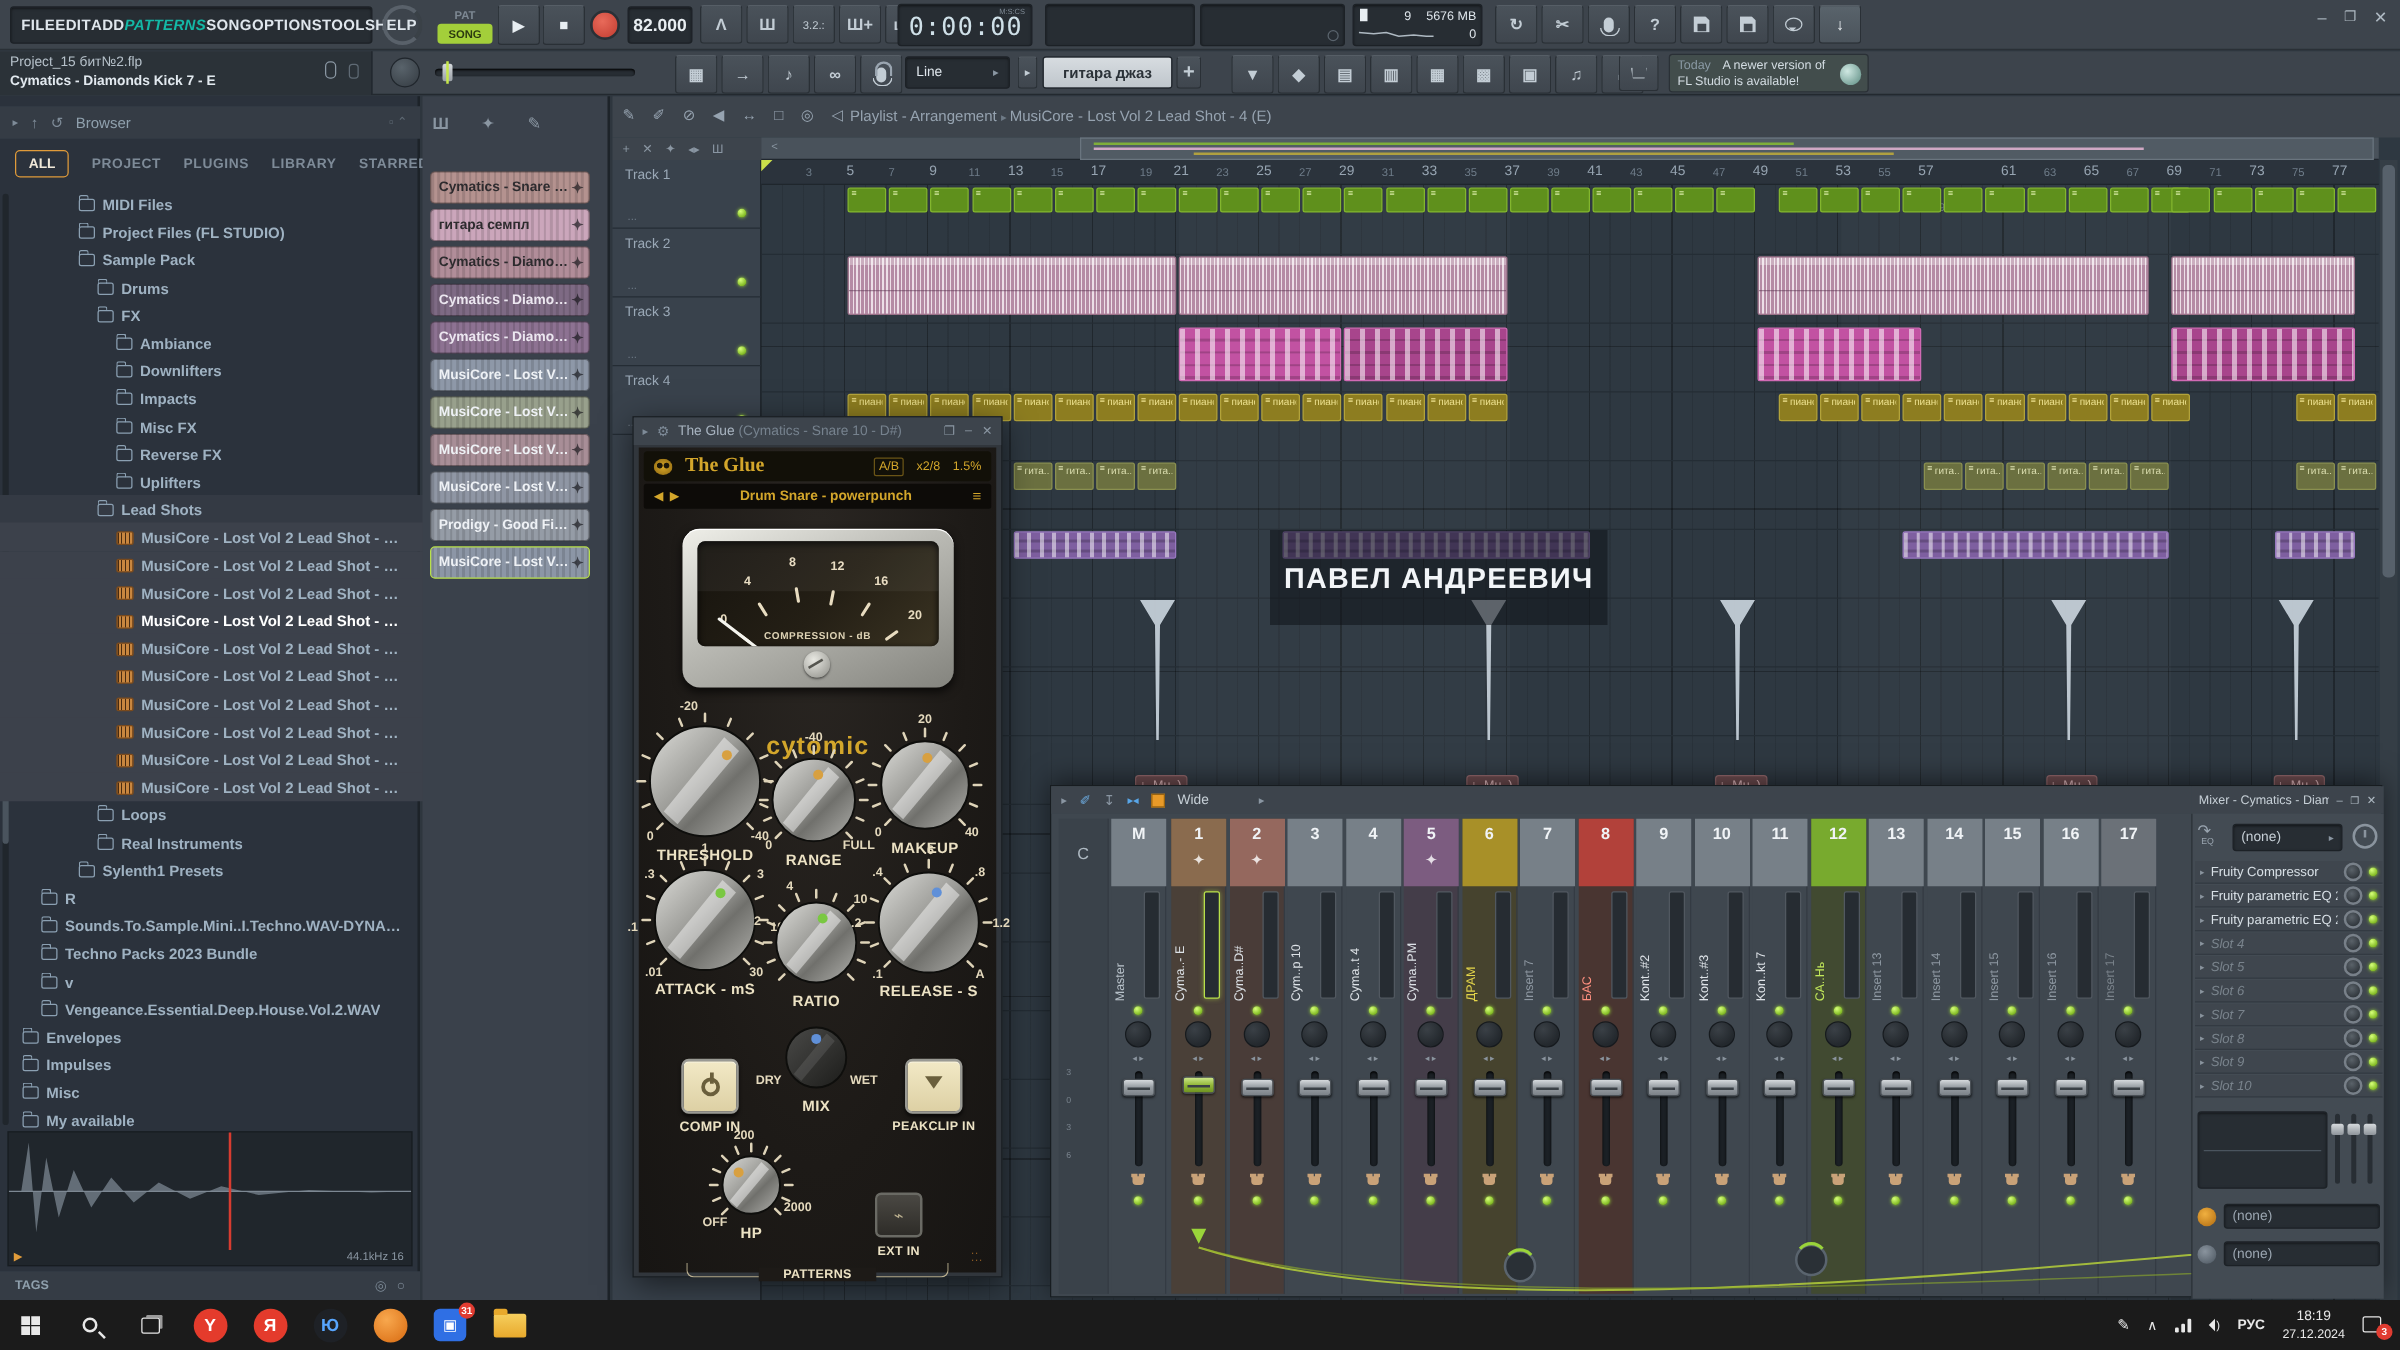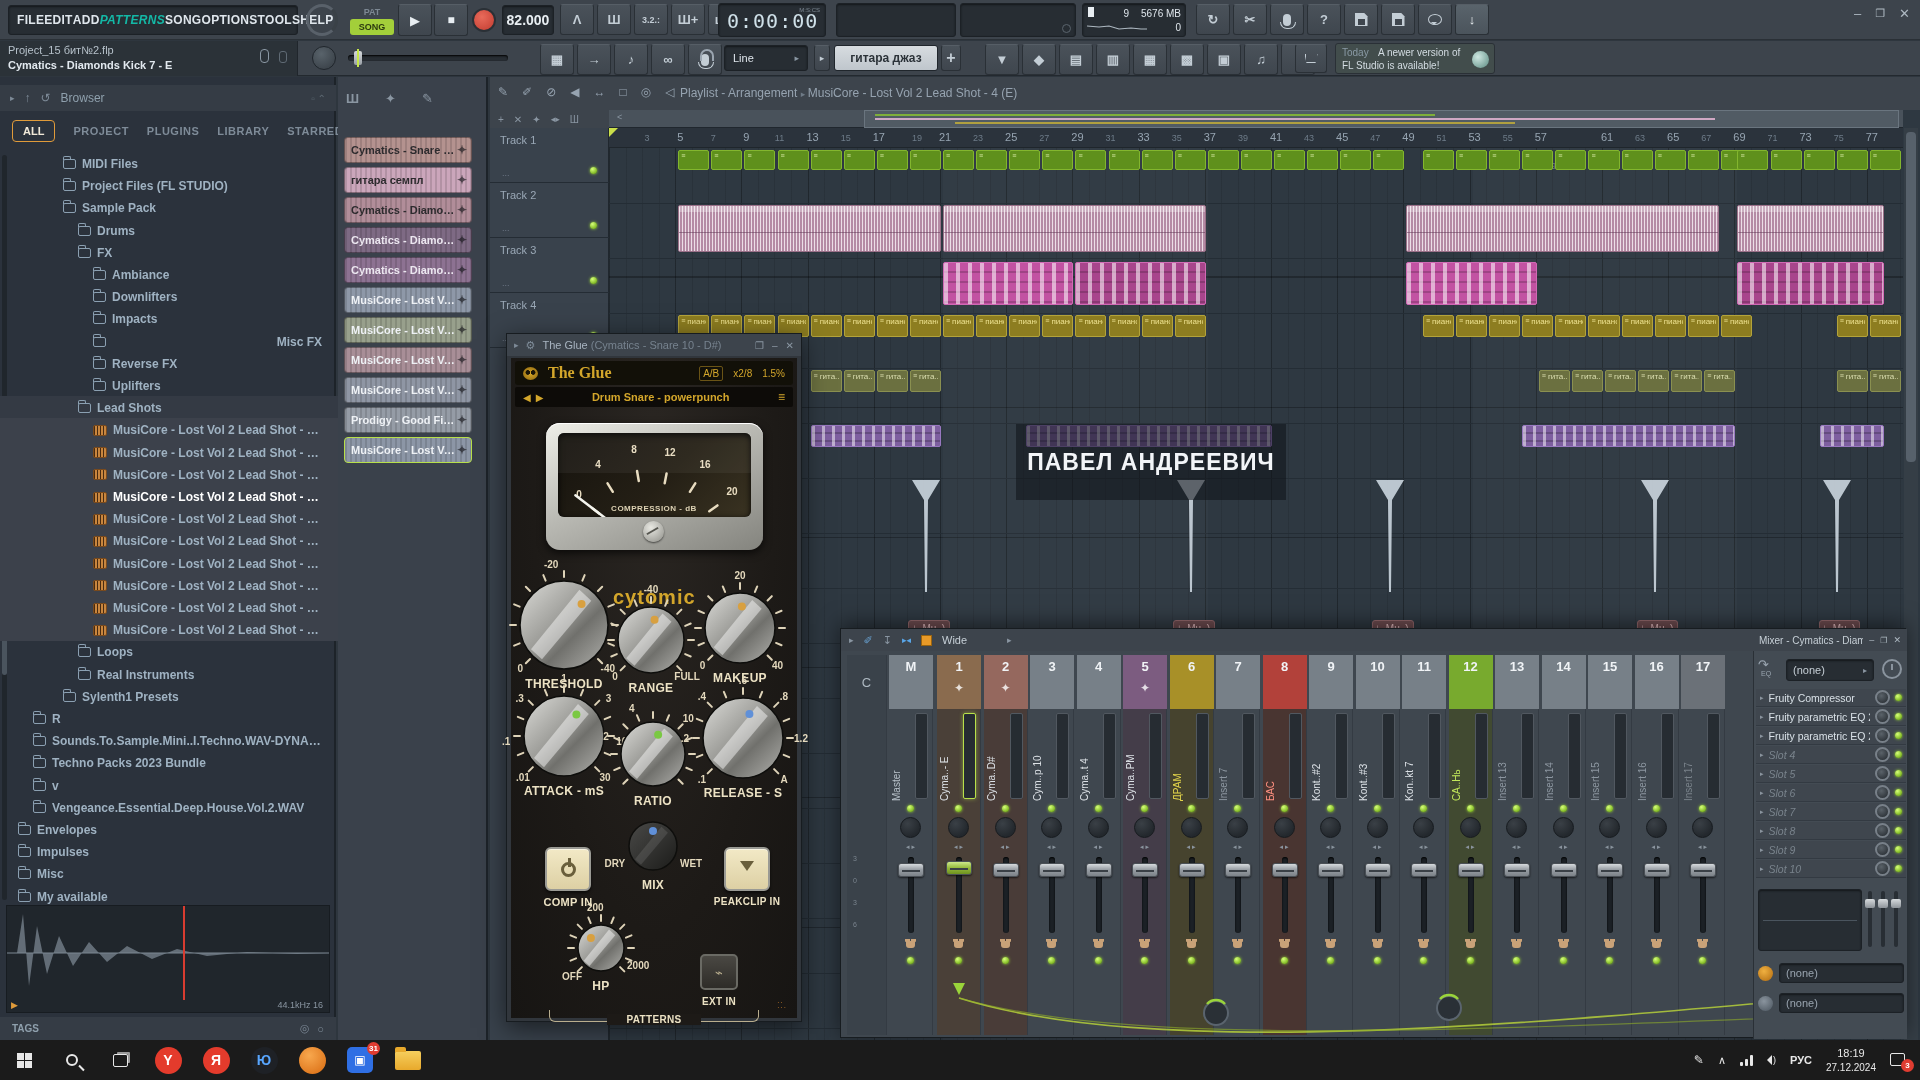--- a/index.html
+++ b/index.html
@@ -84,21 +84,21 @@
     <div class="a" style="left:472px;top:8px;width:24px;height:24px;border-radius:50%;background:radial-gradient(circle at 40% 35%,#e86a5a,#c23c30);border:2px solid #2a3036;"></div>
     <div class="a rec" style="left:502px;top:5px;width:52px;height:30px;display:flex;align-items:center;justify-content:center;color:#e8eef2;font-weight:bold;font-size:14px;">82.000</div>
     <div class="a" style="left:560px;top:4px;display:flex;gap:3px;" id="ic1">
         <div class="btn" style="width: 34px; height: 31px;">
           <span style="font-size: 13px; font-weight: bold;">Λ</span>
         </div>
         <div class="btn" style="width: 34px; height: 31px;">
           <span style="font-size: 13px; font-weight: bold;">Ш</span>
         </div>
         <div class="btn" style="width: 34px; height: 31px;">
-          <span style="font-size: 9px; font-weight: bold;">3.2.:</span>
+          <span style="font-size: 9px; font-weight: normal;">3.2.:</span>
         </div>
         <div class="btn" style="width: 34px; height: 31px;">
           <span style="font-size: 13px; font-weight: bold;">Ш+</span>
         </div>
         <div class="btn" style="width: 34px; height: 31px;">
           <span style="font-size: 13px; font-weight: bold;">шϕ</span>
         </div>
       </div>
     <div class="a rec" style="left:718px;top:3px;width:108px;height:34px;">
       <span style="position:absolute;left:8px;top:5px;font-family:'DejaVu Sans Mono',monospace;font-size:20px;color:#cfe0e8;letter-spacing:1px;">0:00:00</span>
@@ -271,21 +271,21 @@
           <span style="overflow: hidden; text-overflow: ellipsis;">Ambiance</span>
         </div>
         <div class="tree-row" style="top: 133.2px; padding-left: 83px;">
           <span class="folder-ic"></span>
           <span style="overflow: hidden; text-overflow: ellipsis;">Downlifters</span>
         </div>
         <div class="tree-row" style="top: 155.4px; padding-left: 83px;">
           <span class="folder-ic"></span>
           <span style="overflow: hidden; text-overflow: ellipsis;">Impacts</span>
         </div>
-        <div class="tree-row" style="top: 177.6px; padding-left: 83px; justify-content: space-between;">
+        <div class="tree-row" style="top: 177.6px; padding-left: 83px;">
           <span class="folder-ic"></span>
           <span style="overflow: hidden; text-overflow: ellipsis;">Misc FX</span>
         </div>
         <div class="tree-row" style="top: 199.8px; padding-left: 83px;">
           <span class="folder-ic"></span>
           <span style="overflow: hidden; text-overflow: ellipsis;">Reverse FX</span>
         </div>
         <div class="tree-row" style="top: 222px; padding-left: 83px;">
           <span class="folder-ic"></span>
           <span style="overflow: hidden; text-overflow: ellipsis;">Uplifters</span>

